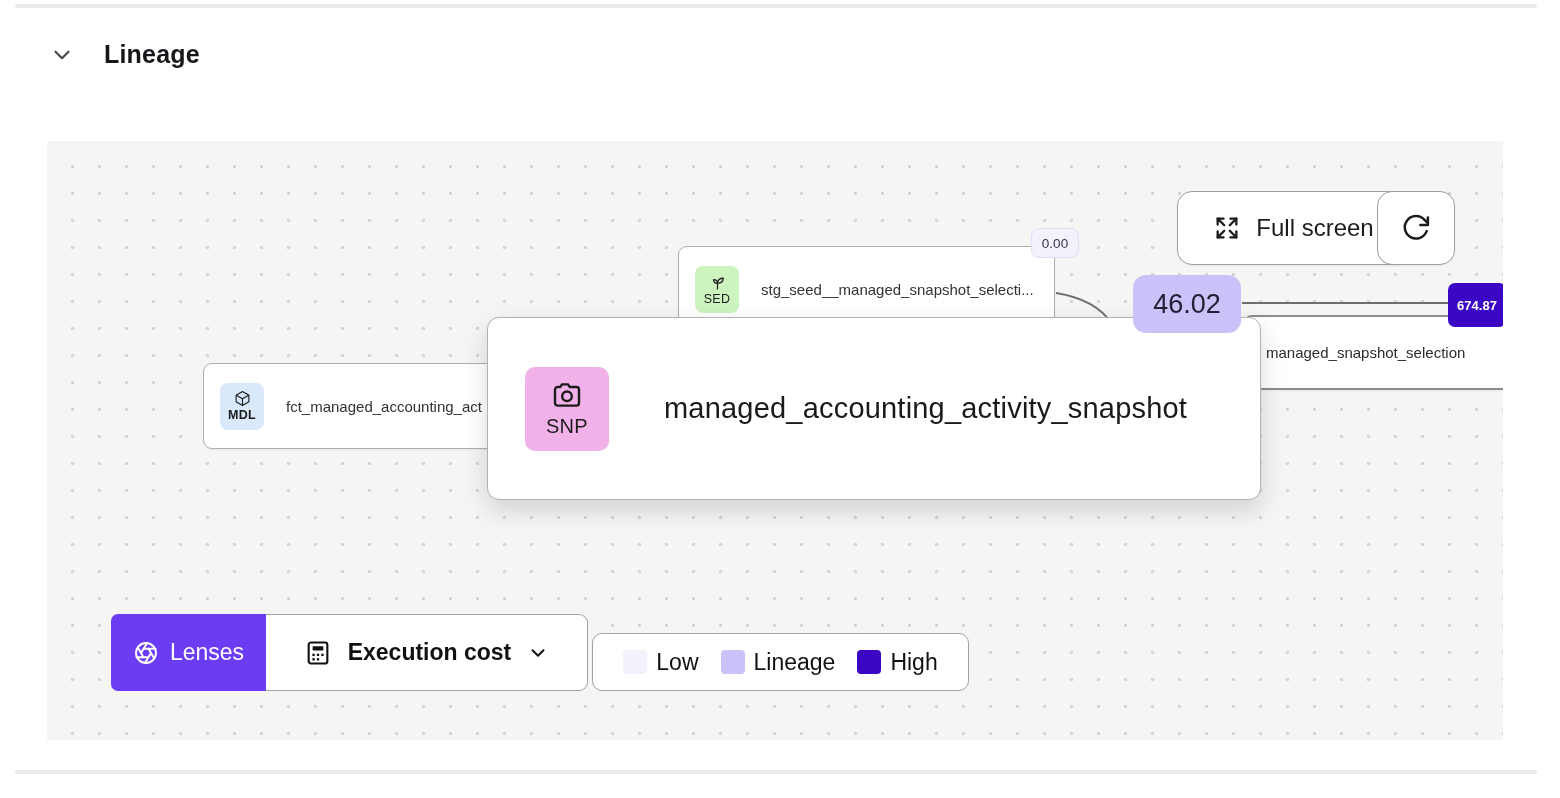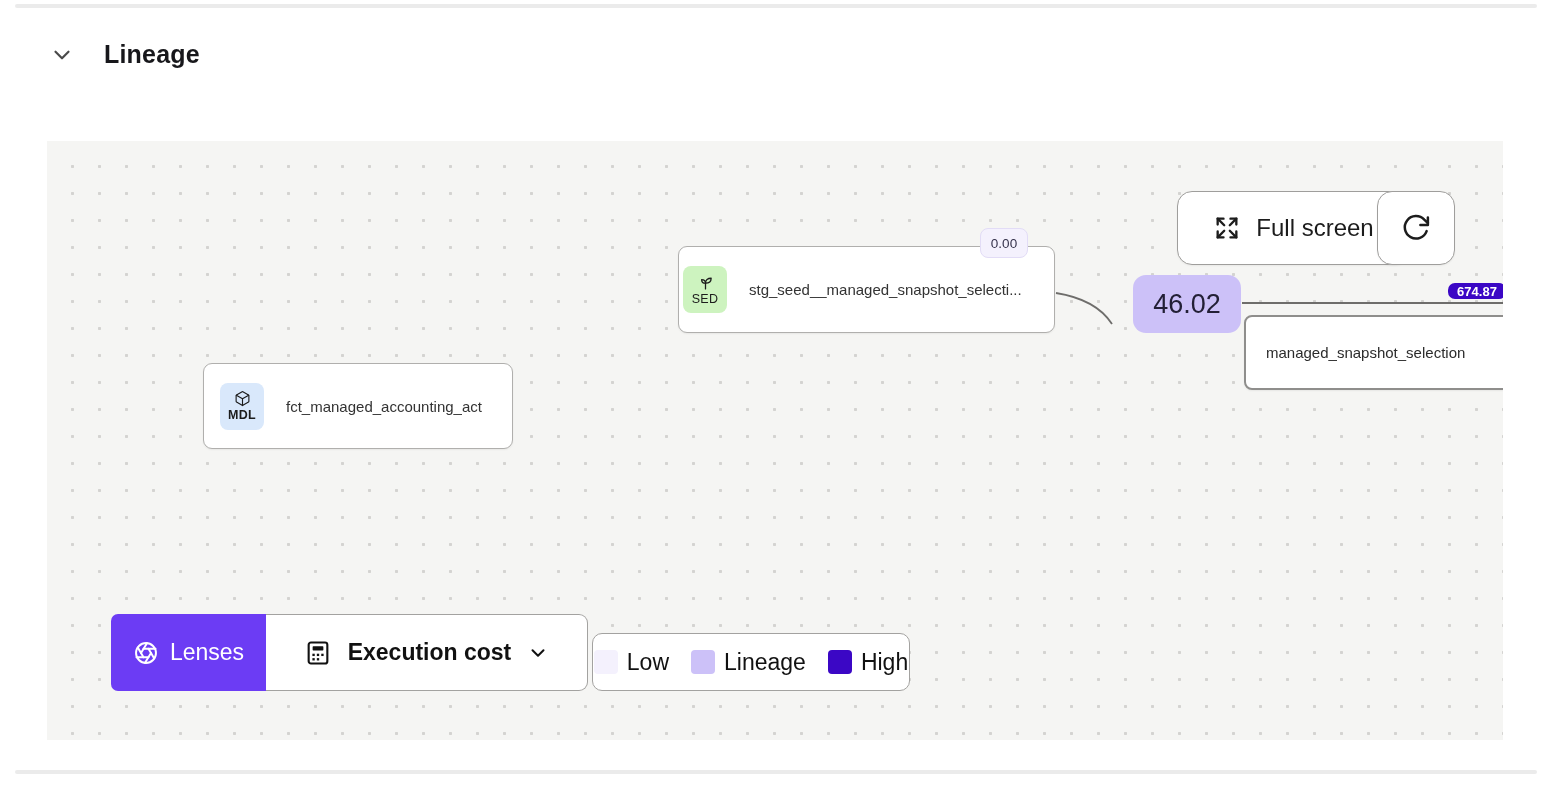--- a/index.html
+++ b/index.html
@@ -27,38 +27,38 @@
 
   .node { position: absolute; background: #ffffff; border: 1.5px solid #b0afad;
     border-radius: 9px; display: flex; align-items: center;
     box-shadow: 0 1px 2px rgba(0,0,0,0.06); overflow: hidden; cursor: pointer; }
   .node-badge { display: flex; flex-direction: column; align-items: center; justify-content: center;
     border-radius: 8px; flex: none; color: #1c1c1c; }
   .node-badge .glyph { line-height: 1; display:flex; }
   .node-badge .tag { font-size: 12.5px; letter-spacing: 0.3px; margin-top: 1px; color:#1c1c1c; }
   .node-label { font-size: 15px; color: #333333; white-space: nowrap; }
 
-  .node-seed { left: 631px; top: 105px; width: 377px; height: 87px; padding-left: 4px; }
+  .node-seed { left: 631px; top: 105px; width: 377px; height: 87px; padding-left: 16px; }
   .badge-seed { width: 44px; height: 47px; background: #cdf3bf; }
   .node-seed .node-label { margin-left: 22px; }
 
   .node-model { left: 156px; top: 222px; width: 310px; height: 86px; padding-left: 16px; }
   .badge-model { width: 44px; height: 47px; background: #d9e8fb; font-weight: bold; }
   .node-model .node-label { margin-left: 22px; }
 
   .node-downstream { left: 1197px; top: 174px; width: 340px; height: 75px;
     border-color: #8f8e8c; border-width: 2px; padding-left: 20px; border-radius: 8px; }
   .node-downstream .node-label { color: #2c2c2c; }
 
   .cost-chip { position: absolute; display: flex; align-items: center; justify-content: center; }
-  .chip-low { left: 933px; top: 87px; width: 48px; height: 30px; background: #f4f1fd;
+  .chip-low { left: 984px; top: 87px; width: 48px; height: 30px; background: #f4f1fd;
     border: 1px solid #e2dcf6; border-radius: 8px; font-size: 13.5px; color: #36334c; }
   .chip-medium { left: 1086px; top: 134px; width: 108px; height: 58px; background: #ccc1f8;
     border-radius: 13px; font-size: 27px; color: #232036; }
-  .chip-high { left: 1401px; top: 142px; width: 58px; height: 16px; background: #3b07c5;
+  .chip-high { left: 1401px; top: 142px; width: 58px; height: 44px; background: #3b07c5;
     border-radius: 7px; font-size: 13px; font-weight: 700; color: #ffffff; }
 
   .hover-card { position: absolute; left: 440px; top: 176px; width: 774px; height: 183px;
     background: #ffffff; border: 1.5px solid #b2b1af; border-radius: 12px;
     box-shadow: 0 10px 26px rgba(0,0,0,0.15); display: flex; align-items: center;
     padding-left: 37px; cursor: pointer; }
   .badge-snapshot { width: 84px; height: 84px; background: #f1b2e9; border-radius: 10px; }
   .badge-snapshot .tag { font-size: 20px; margin-top: 4px; }
   .hover-card .card-title { margin-left: 55px; font-size: 29px; color: #1a1a1a; letter-spacing: 0.2px; }
 
@@ -71,21 +71,21 @@
   .lenses-bar { position: absolute; left: 64px; top: 473px; height: 77px; display: flex; }
   .lenses-btn { width: 155px; height: 77px; background: #6c3cf4; color: #ffffff;
     border: none; border-radius: 7px 0 0 7px; display: flex; align-items: center;
     justify-content: center; gap: 11px; font-size: 23px; font-weight: 500; cursor: pointer;
     font-family: inherit; }
   .lens-select { width: 322px; height: 77px; background: #ffffff; border: 1.5px solid #a3a2a0;
     border-left: none; border-radius: 0 9px 9px 0; display: flex; align-items: center;
     justify-content: center; gap: 16px; font-size: 23px; font-weight: 700; color: #111111;
     cursor: pointer; font-family: inherit; }
 
-  .legend { position: absolute; left: 545px; top: 492px; width: 318px; height: 58px;
+  .legend { position: absolute; left: 545px; top: 492px; width: 377px; height: 58px;
     background: #ffffff; border: 1.5px solid #a3a2a0; border-radius: 10px;
     display: flex; align-items: center; justify-content: center; gap: 22px; }
   .legend-item { display: flex; align-items: center; gap: 9px; }
   .legend-swatch { width: 24px; height: 24px; border-radius: 4px; background: #ccc; }
   .legend-label { font-size: 23px; color: #111111; }
 
   svg { display: block; }
 </style>
 </head>
 <body>
@@ -139,20 +139,32 @@
       </div>
       <span class="node-label">fct_managed_accounting_act</span>
     </div>
 
     <div class="node node-downstream">
       <span class="node-label">managed_snapshot_selection</span>
     </div>
 
     <div class="cost-chip chip-high" style="background: rgb(59, 7, 197);">674.87</div>
 
+    <div class="hover-card">
+      <div class="node-badge badge-snapshot">
+        <span class="glyph">
+          <svg width="32" height="32" viewBox="0 0 24 24" fill="none" stroke="#1c1c1c" stroke-width="1.8" stroke-linecap="round" stroke-linejoin="round">
+              <path d="M21 8v10a2 2 0 0 1-2 2H5a2 2 0 0 1-2-2V8a2 2 0 0 1 2-2h2l1.2-2h4.6L14 6h5a2 2 0 0 1 2 2z"></path>
+              <circle cx="12" cy="13" r="3.6"></circle>
+            </svg>
+        </span>
+        <span class="tag">SNP</span>
+      </div>
+      <span class="card-title">managed_accounting_activity_snapshot</span>
+    </div>
 
     <div class="cost-chip chip-low">0.00</div>
 
     <div class="cost-chip chip-medium" style="background: rgb(204, 193, 248);">46.02</div>
 
     <button class="ctl-btn btn-fullscreen">
       <span>
         <svg width="28" height="28" viewBox="0 0 24 24" fill="none" stroke="#1c1c1c" stroke-width="2" stroke-linecap="round" stroke-linejoin="round">
             <polyline points="4 9 4 4 9 4"></polyline>
             <line x1="4" y1="4" x2="9.6" y2="9.6"></line>

